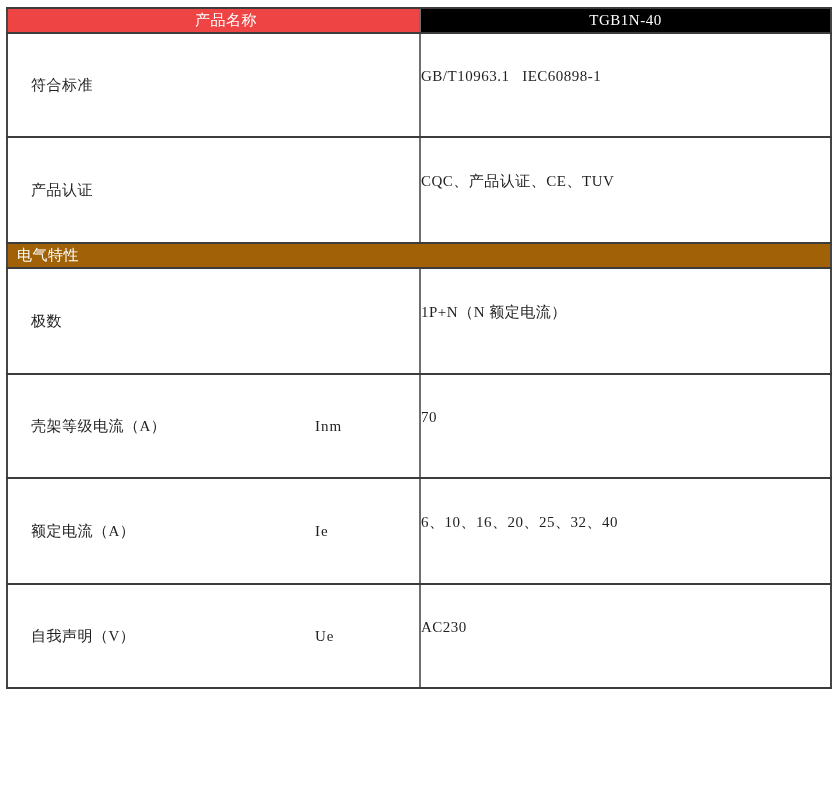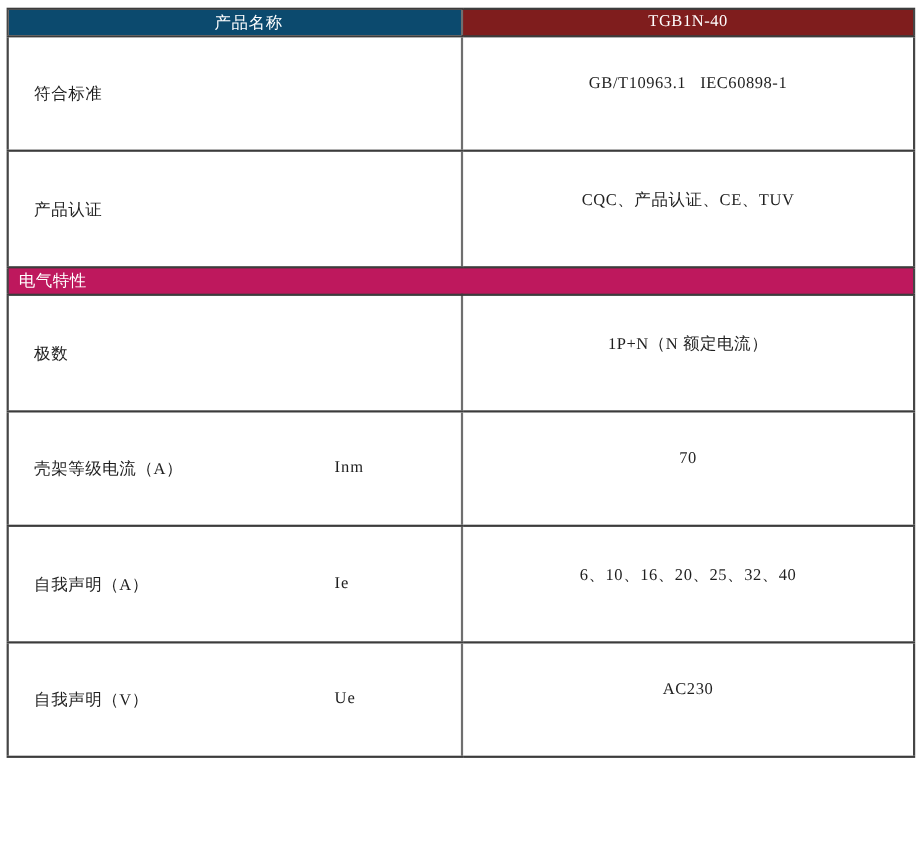--- a/index.html
+++ b/index.html
@@ -32,26 +32,26 @@
     vertical-align: middle;
     letter-spacing: 0.5px;
   }
   td.label-cell {
     position: relative;
     padding-left: 23px;
     text-align: left;
   }
   td.value-cell {
     border-left: 2px solid #6f6f6f;
-    text-align: center;
+    text-align: left;
     white-space: pre-wrap;
   }
   .symbol {
     position: absolute;
-    left: 296px;
+    left: 307px;
     top: 50%;
     transform: translateY(-50%);
     letter-spacing: 1px;
   }
   .header-row td {
     color: #ffffff;
     text-align: center;
     padding-left: 0;
   }
   .section-cell {
@@ -64,22 +64,22 @@
 <body>
 
 <div class="table-wrap">
   <table class="spec">
     <colgroup>
       <col class="c-label">
       <col class="c-value">
     </colgroup>
     <tbody id="rows-body">
       <tr class="header-row">
-        <td class="label-cell accent-bg" style="background: #0c4a6e; padding-left: 25px;">产品名称</td>
-        <td class="value-cell accent-bg" style="background: #7f1d1d;">TGB1N-40</td>
+        <td class="label-cell accent-bg" style="background: #ef4444; padding-left: 25px;">产品名称</td>
+        <td class="value-cell accent-bg" style="background: #000000;">TGB1N-40</td>
       </tr>
     <tr class="row">
     <td class="label-cell">
       <span class="label">符合标准</span>
       
     </td>
     <td class="value-cell">
       <div class="vline">GB/T10963.1   IEC60898-1</div>
       
     </td>
@@ -88,21 +88,21 @@
     <td class="label-cell">
       <span class="label">产品认证</span>
       
     </td>
     <td class="value-cell">
       <div class="vline">CQC、产品认证、CE、TUV</div>
       
     </td>
   </tr>
         <tr class="section-row">
-    <td class="section-cell accent-bg" colspan="2" style="background: #be185d;">
+    <td class="section-cell accent-bg" colspan="2" style="background: #a16207;">
       <span>电气特性</span>
     </td>
   </tr>
         <tr class="row">
     <td class="label-cell">
       <span class="label">极数</span>
       
     </td>
     <td class="value-cell">
       <div class="vline">1P+N（N 额定电流）</div>
@@ -114,21 +114,21 @@
       <span class="label">壳架等级电流（A）</span>
       <span class="symbol">Inm</span>
     </td>
     <td class="value-cell">
       <div class="vline">70</div>
       
     </td>
   </tr>
         <tr class="row">
     <td class="label-cell">
-      <span class="label">自我声明（A）</span>
+      <span class="label">额定电流（A）</span>
       <span class="symbol">Ie</span>
     </td>
     <td class="value-cell">
       <div class="vline">6、10、16、20、25、32、40</div>
       
     </td>
   </tr>
         <tr class="row">
     <td class="label-cell">
       <span class="label">自我声明（V）</span>

